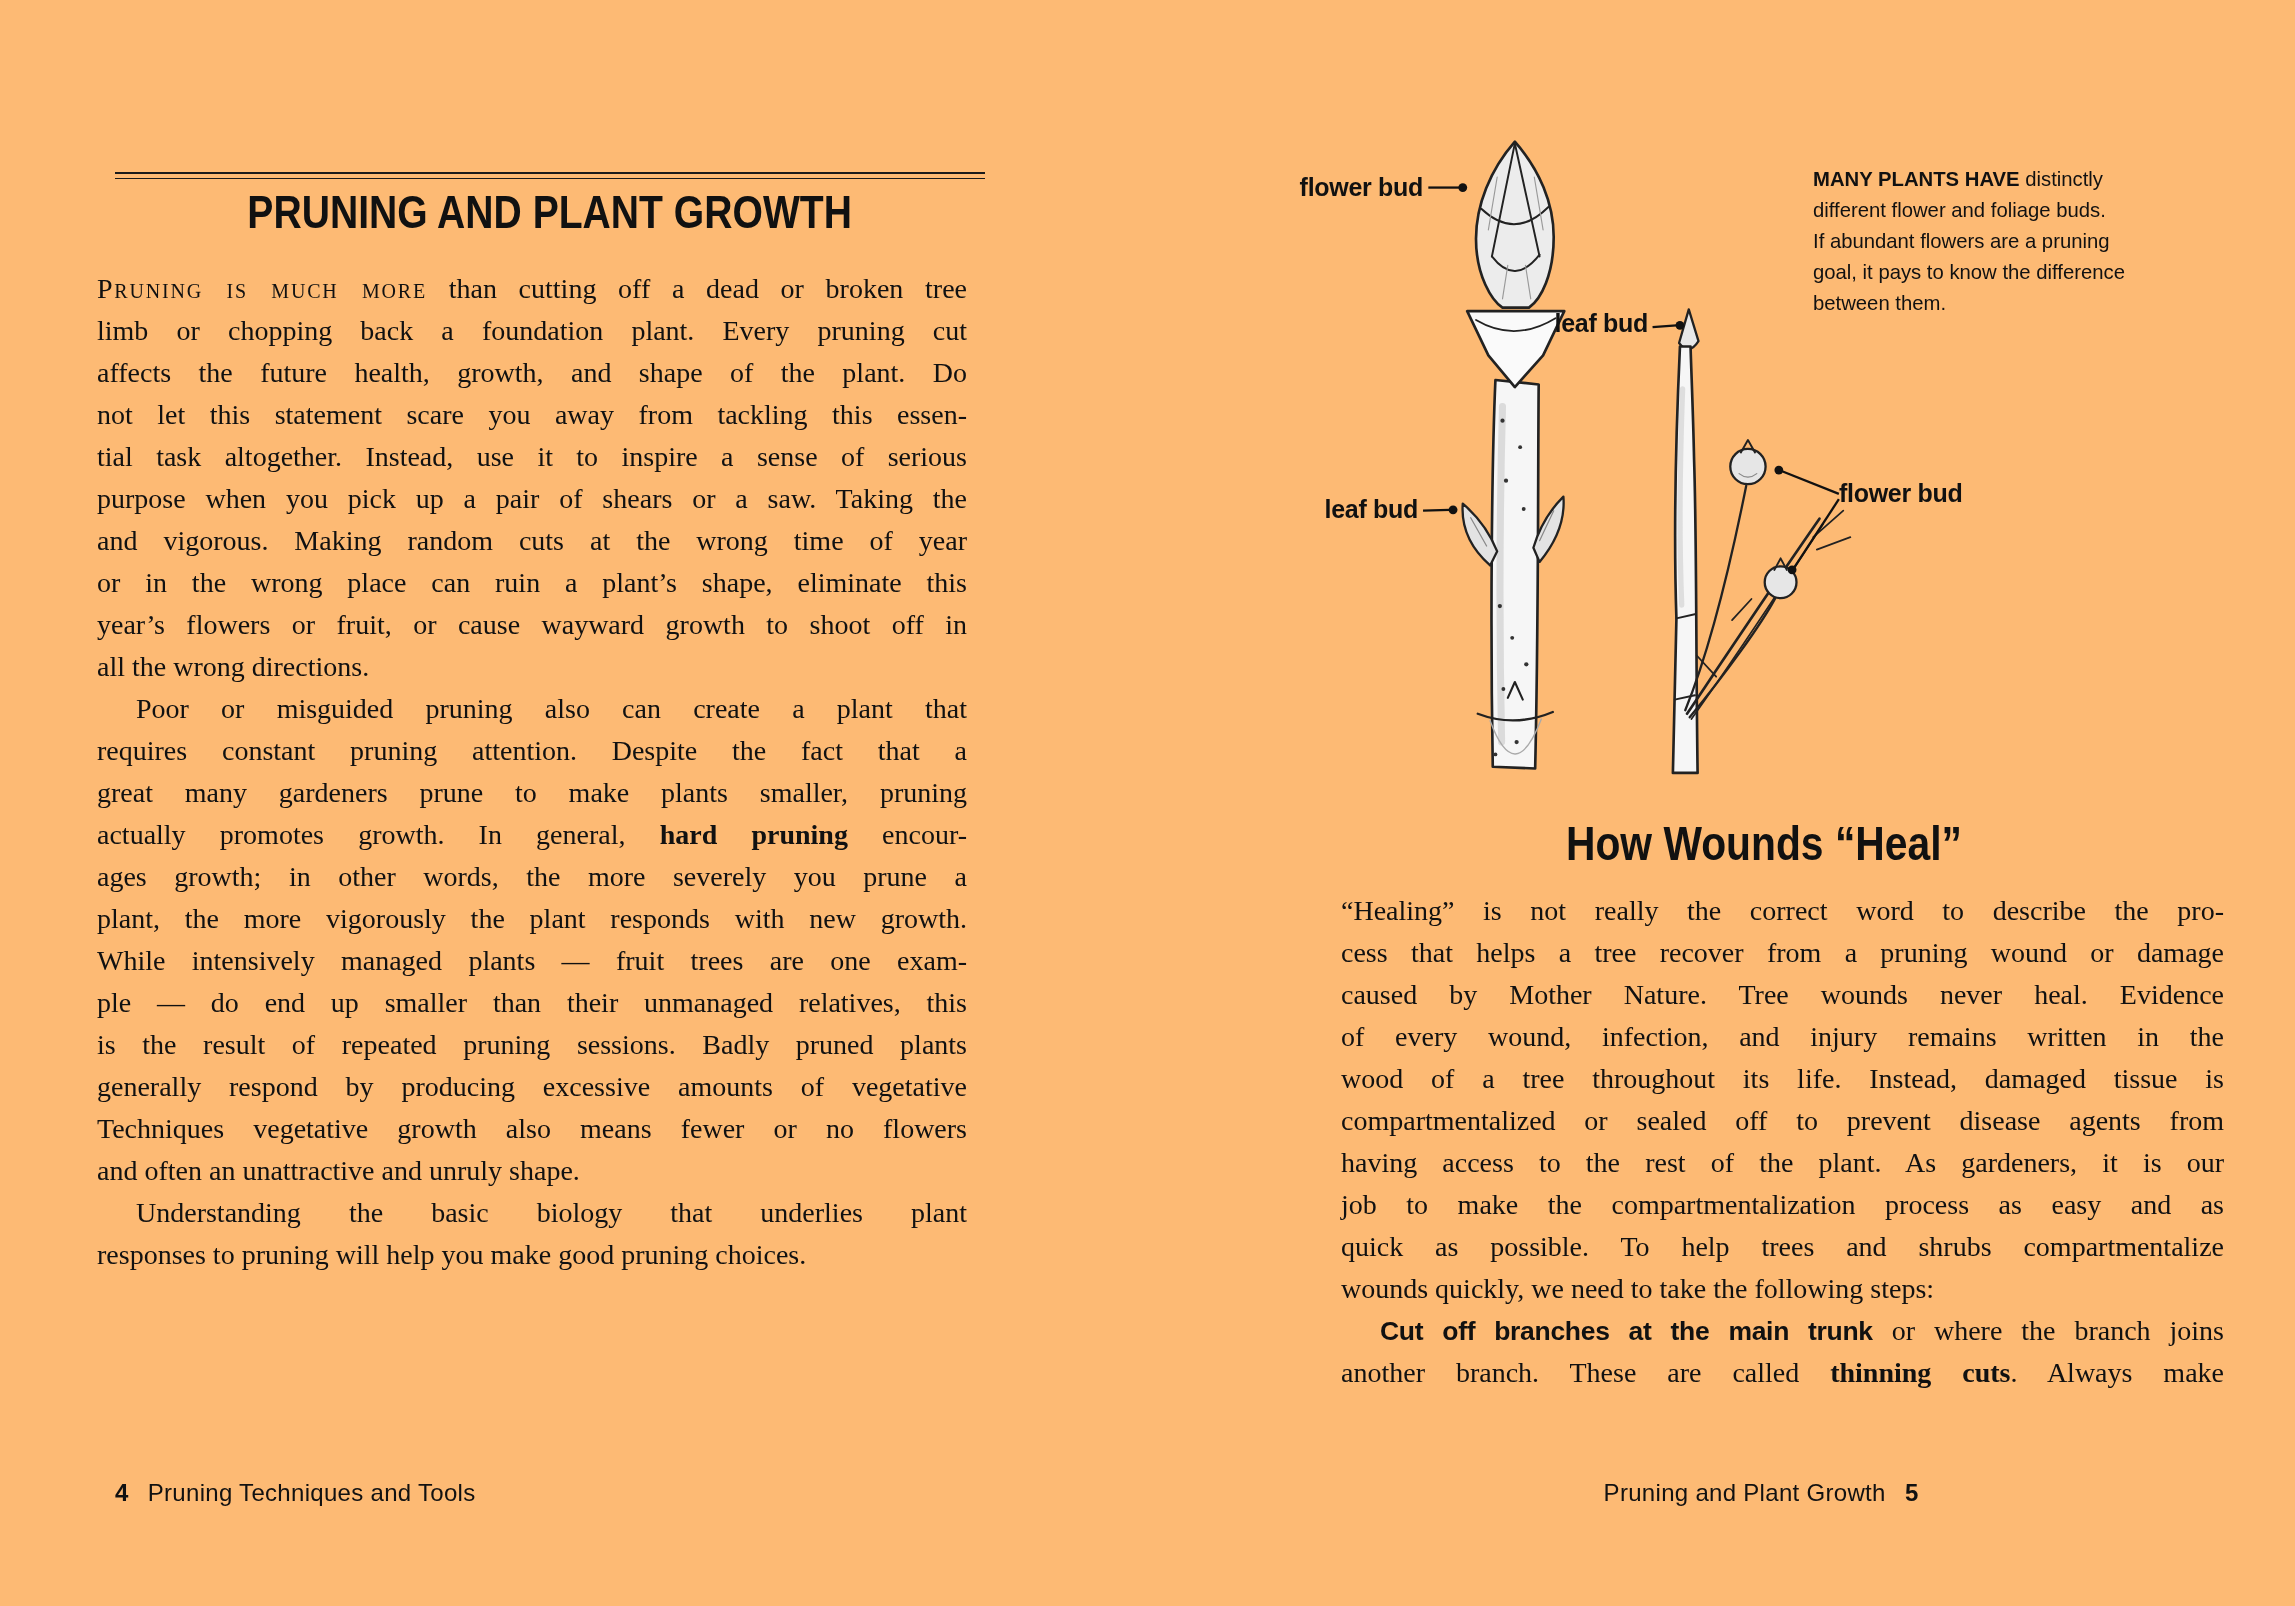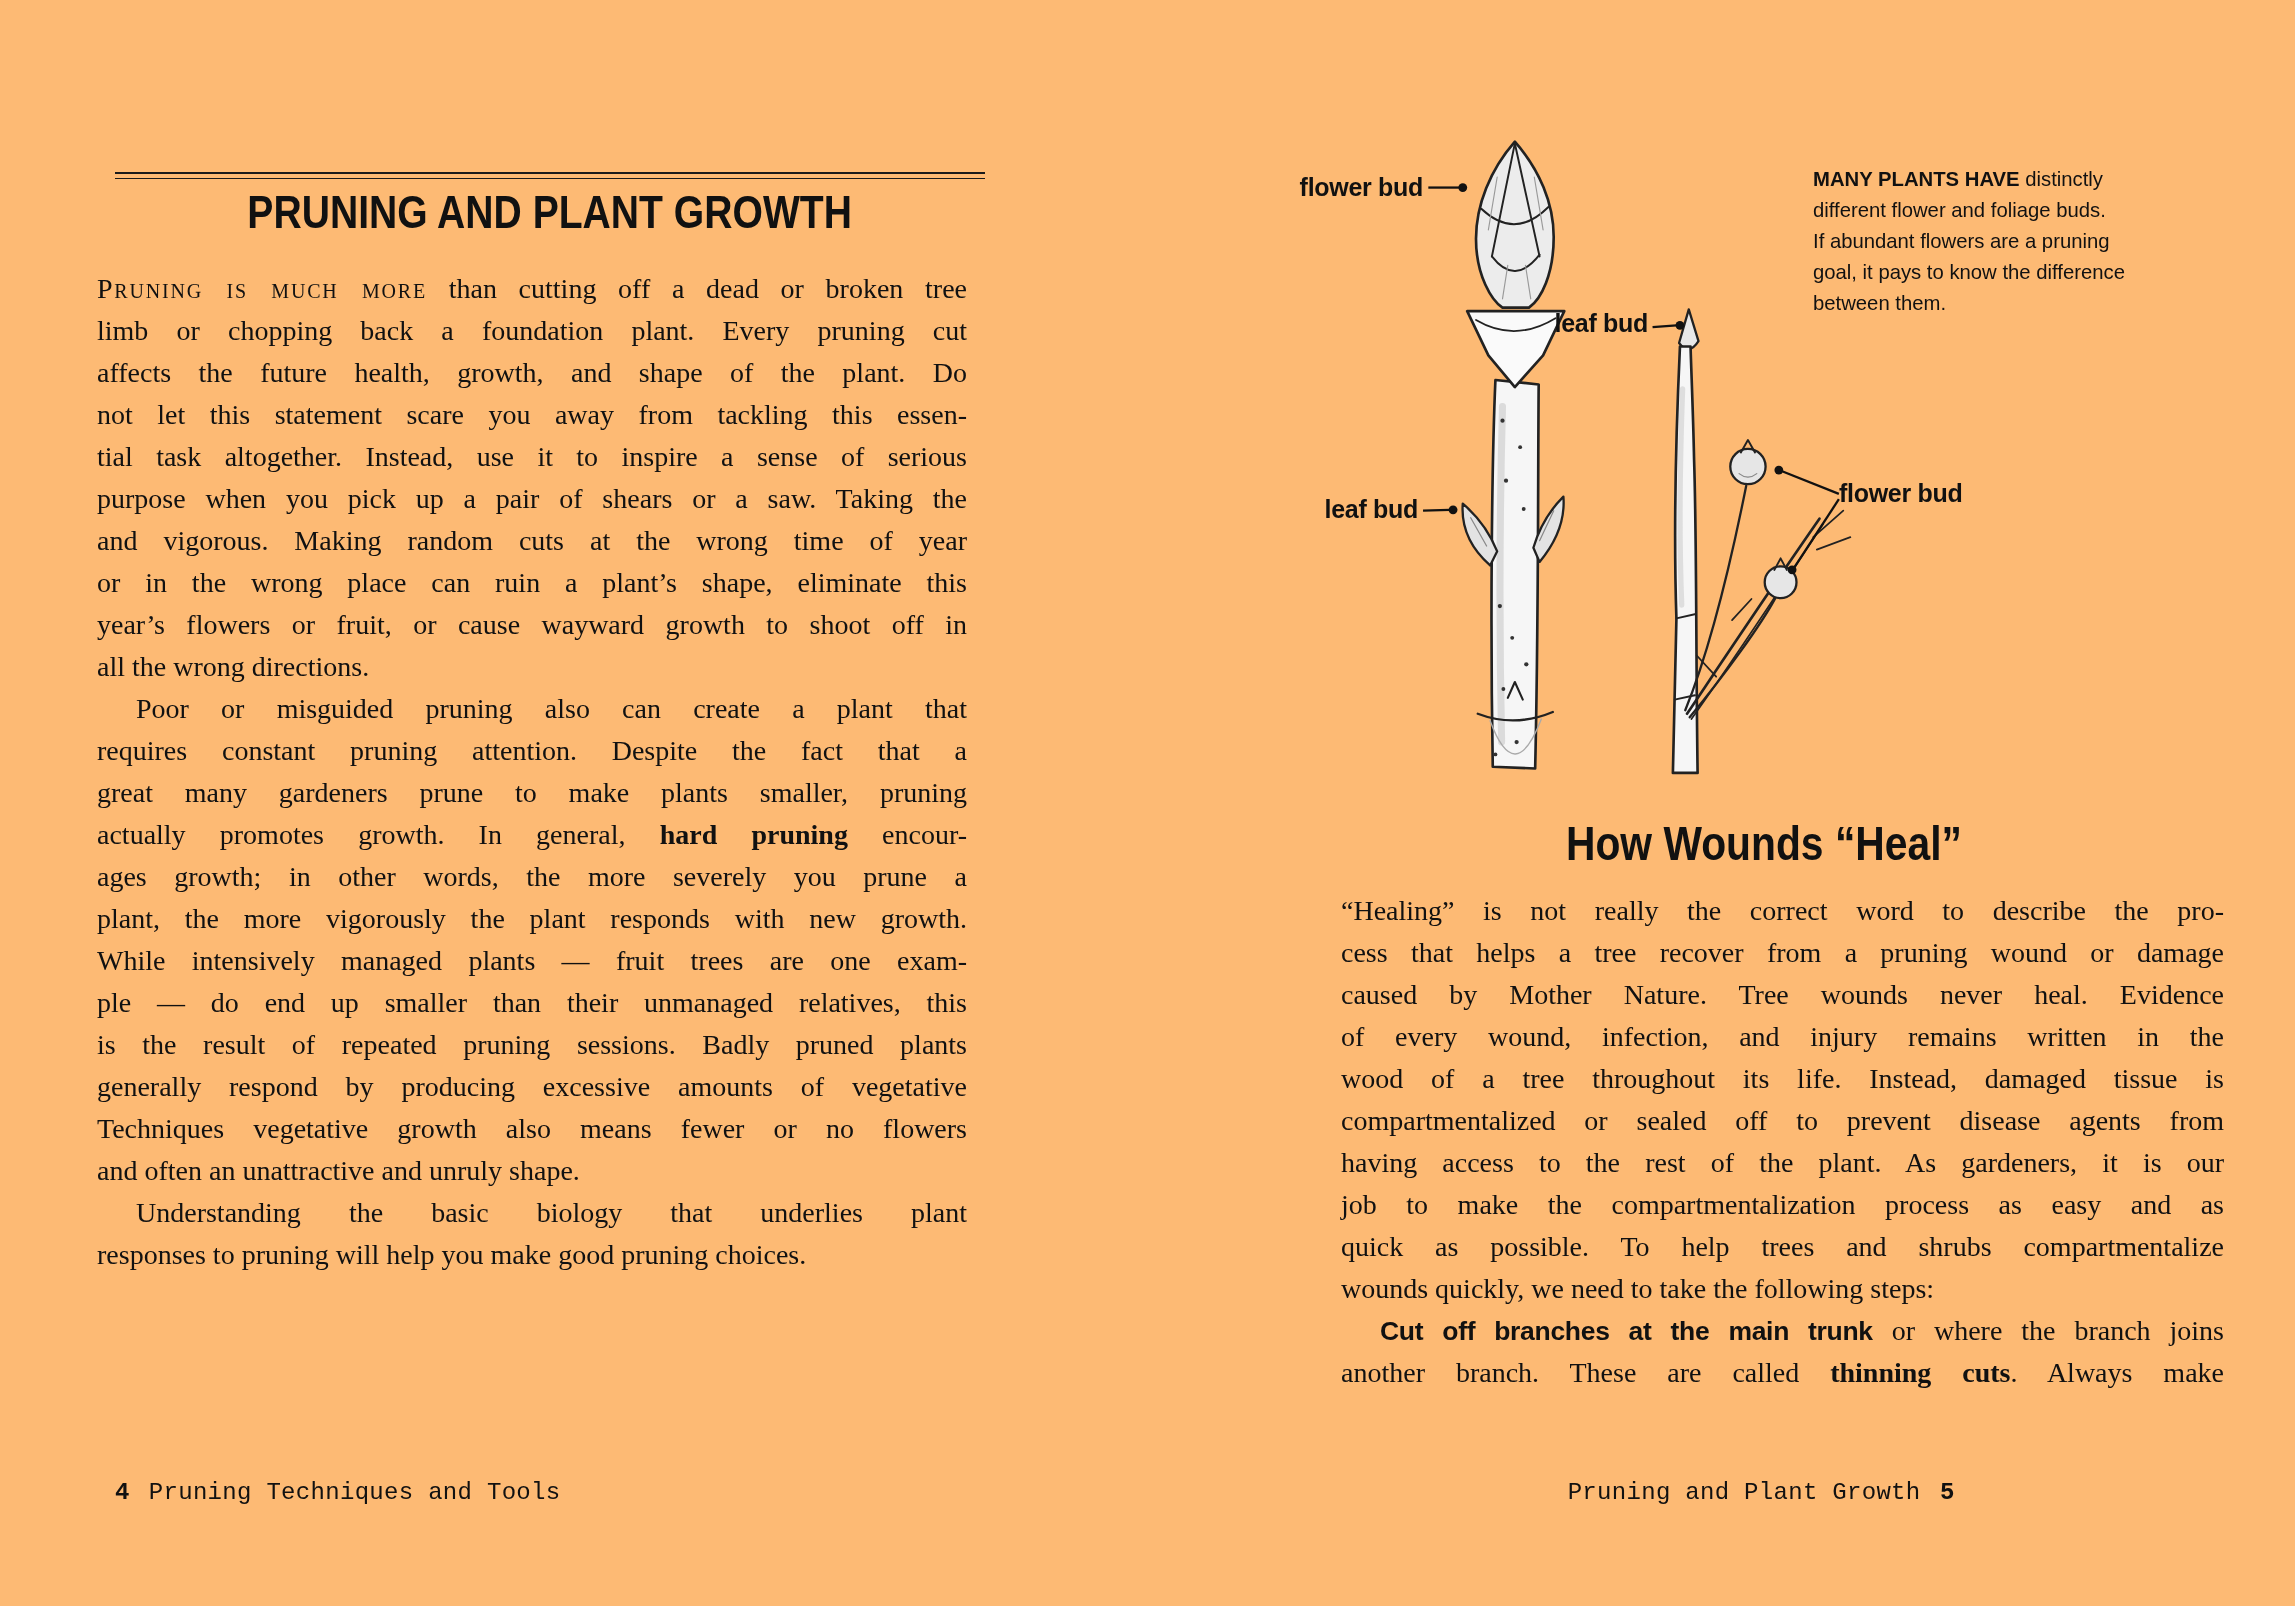--- a/index.html
+++ b/index.html
@@ -30,21 +30,21 @@
              font-size:25px;line-height:28px;letter-spacing:-0.3px;white-space:nowrap;}
   #lbl-flower-left{left:1280px;width:143px;top:173px;text-align:right;}
   #lbl-leaf-mid{left:1501px;width:147px;top:309px;text-align:right;}
   #lbl-leaf-low{left:1280px;width:138px;top:495px;text-align:right;}
   #lbl-flower-right{left:1839px;top:479px;text-align:left;}
   #right-heading{position:absolute;left:1322px;top:818px;width:883px;text-align:center;}
   #right-heading span{display:inline-block;font-family:"Liberation Sans",sans-serif;
               font-weight:800;font-size:48px;line-height:51px;transform:scaleX(0.85);
               transform-origin:center;white-space:nowrap;}
   
-  .footer{position:absolute;top:1480px;font-family:Liberation Mono, monospace;
+  .footer{position:absolute;top:1480px;font-family:Liberation Sans, sans-serif;
           font-size:24px;line-height:26.5px;}
   #footer-left{left:115px;}
   #footer-right{left:1322px;width:878px;text-align:center;}
   .fnum{font-weight:800;}
   .fchap{font-weight:400;letter-spacing:0.3px;}
   #footer-left .fchap{margin-left:19.4px;}
   #footer-right .fnum{margin-left:19.4px;}
   
   #twig-svg{position:absolute;left:1280px;top:124px;width:671px;height:671px;}
 </style>

